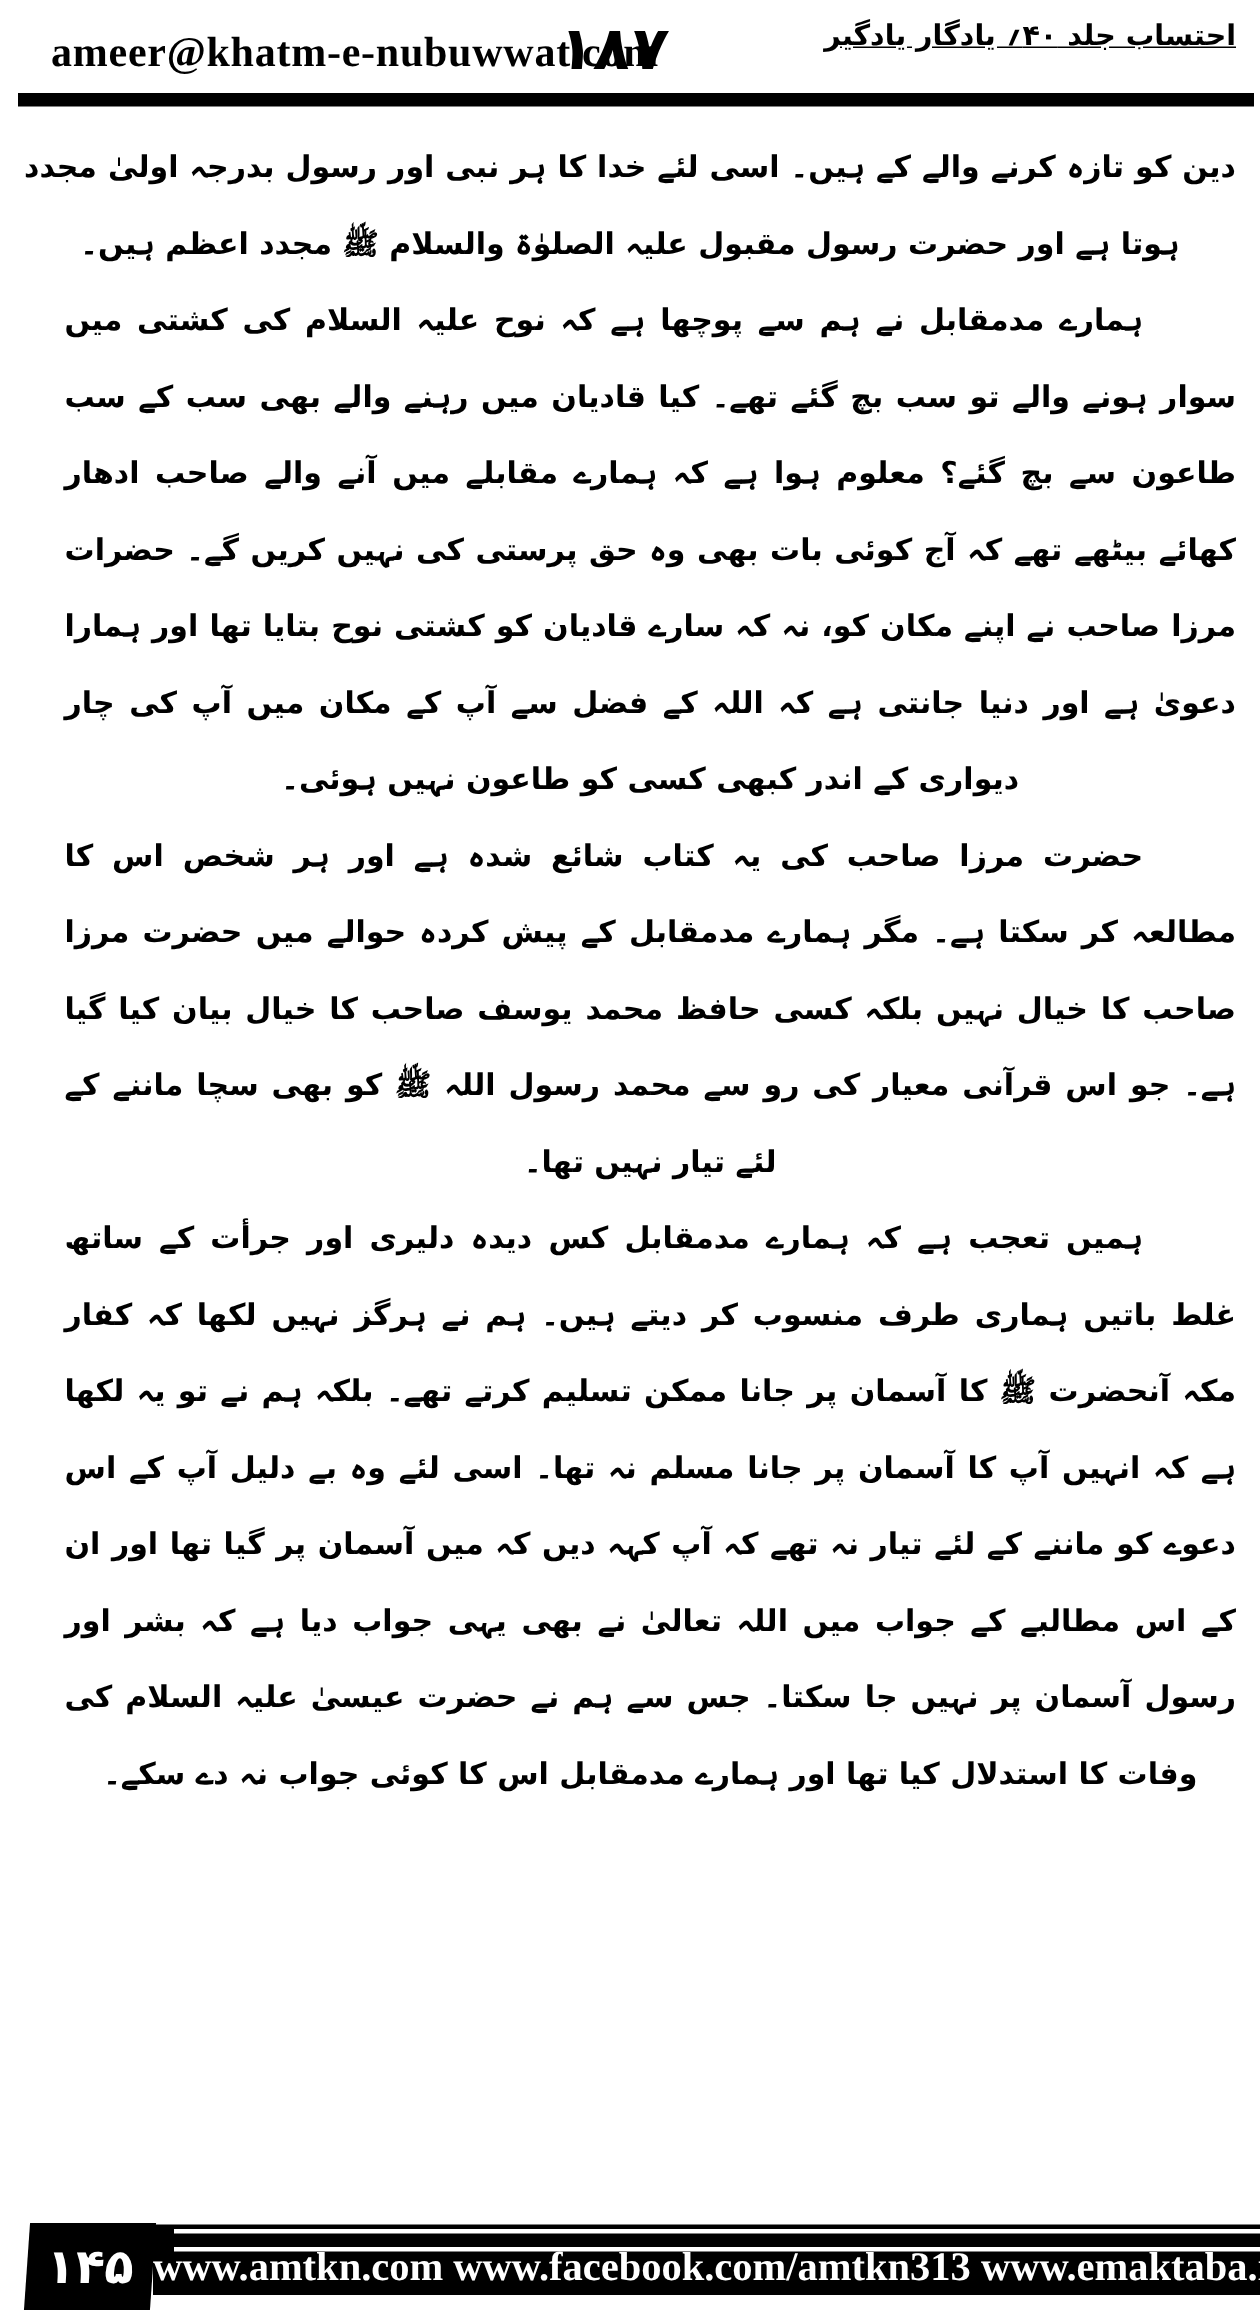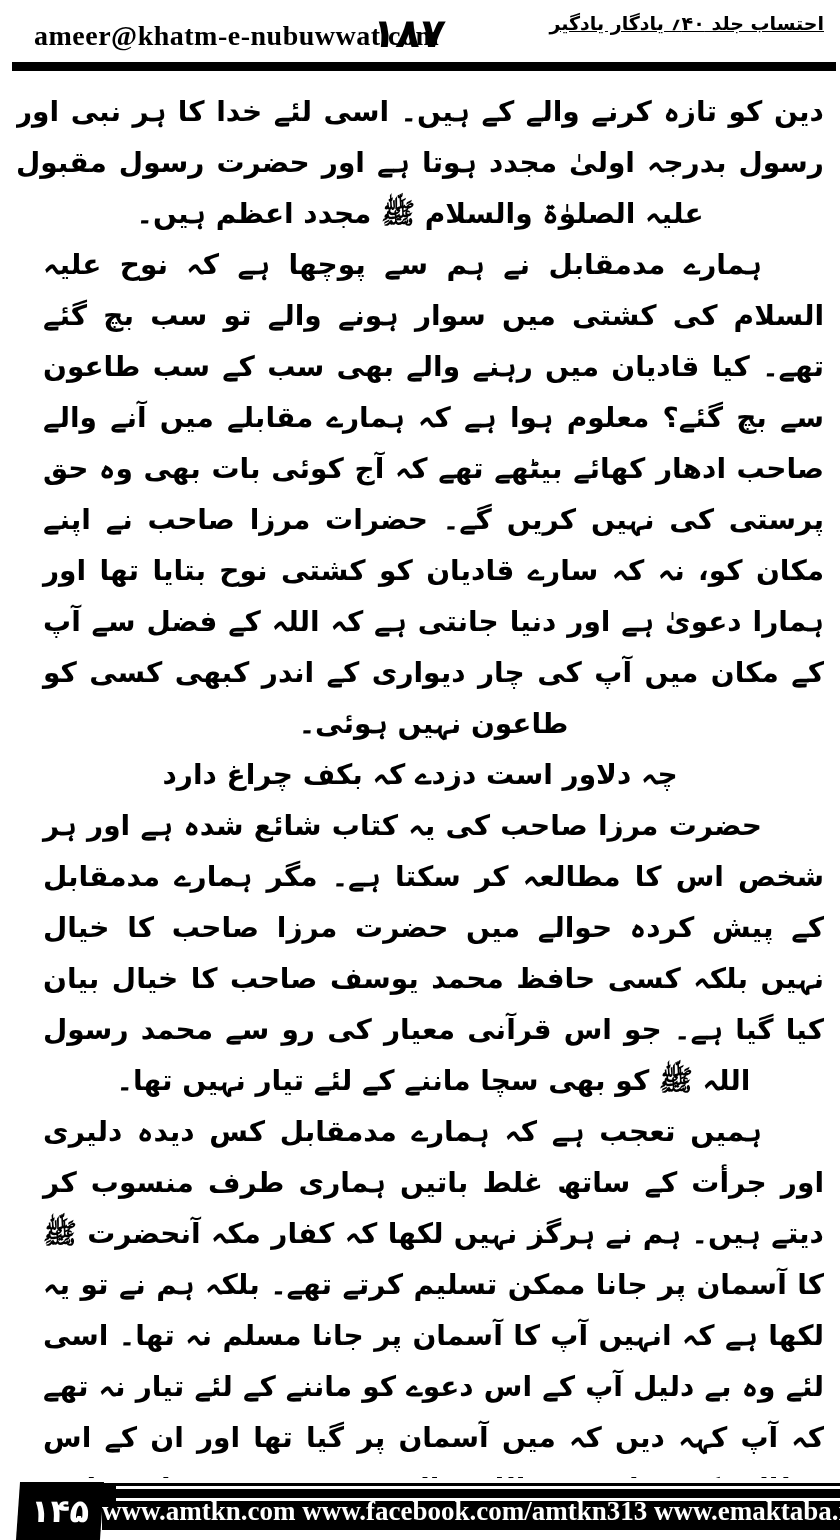--- a/index.html
+++ b/index.html
@@ -33,21 +33,21 @@
   }
   .hdr-rule{
     position:absolute;top:62px;left:12px;right:4px;height:9px;
     background:#000;
   }
   
   .body-text{
     position:absolute;top:86px;left:16px;right:16px;bottom:62px;
     direction:rtl;
     overflow:hidden;
-    font-size:28px;line-height:51px;
+    font-size:20px;line-height:51px;
     font-weight:700;
   }
   .para{
     margin:0;
     text-align:justify;
     text-align-last:center;
   }
   .para.indent{text-indent:62px;margin-left:27px;}
   .verse{
     margin:0;
@@ -88,21 +88,20 @@
   <div>
     <div class="hdr-email">ameer@khatm-e-nubuwwat.com</div>
     <div class="hdr-pagenum">۱۸۷</div>
     <div class="hdr-title" dir="rtl" lang="ur">احتساب جلد ۴۰؍ یادگار یادگیر</div>
     <div class="hdr-rule"></div>
   </div>
 
   <main class="body-text" dir="rtl" lang="ur">
       <p class="para">دین کو تازہ کرنے والے کے ہیں۔ اسی لئے خدا کا ہر نبی اور رسول بدرجہ اولیٰ مجدد ہوتا ہے اور حضرت رسول مقبول علیہ الصلوٰۃ والسلام ﷺ مجدد اعظم ہیں۔</p>
       <p class="para indent">ہمارے مدمقابل نے ہم سے پوچھا ہے کہ نوح علیہ السلام کی کشتی میں سوار ہونے والے تو سب بچ گئے تھے۔ کیا قادیان میں رہنے والے بھی سب کے سب طاعون سے بچ گئے؟ معلوم ہوا ہے کہ ہمارے مقابلے میں آنے والے صاحب ادھار کھائے بیٹھے تھے کہ آج کوئی بات بھی وہ حق پرستی کی نہیں کریں گے۔ حضرات مرزا صاحب نے اپنے مکان کو، نہ کہ سارے قادیان کو کشتی نوح بتایا تھا اور ہمارا دعویٰ ہے اور دنیا جانتی ہے کہ اللہ کے فضل سے آپ کے مکان میں آپ کی چار دیواری کے اندر کبھی کسی کو طاعون نہیں ہوئی۔</p>
-      <p class="verse">چہ دلاور است دزدے کہ بکف چراغ دارد</p>
       <p class="para indent">حضرت مرزا صاحب کی یہ کتاب شائع شدہ ہے اور ہر شخص اس کا مطالعہ کر سکتا ہے۔ مگر ہمارے مدمقابل کے پیش کردہ حوالے میں حضرت مرزا صاحب کا خیال نہیں بلکہ کسی حافظ محمد یوسف صاحب کا خیال بیان کیا گیا ہے۔ جو اس قرآنی معیار کی رو سے محمد رسول اللہ ﷺ کو بھی سچا ماننے کے لئے تیار نہیں تھا۔</p>
       <p class="para indent">ہمیں تعجب ہے کہ ہمارے مدمقابل کس دیدہ دلیری اور جرأت کے ساتھ غلط باتیں ہماری طرف منسوب کر دیتے ہیں۔ ہم نے ہرگز نہیں لکھا کہ کفار مکہ آنحضرت ﷺ کا آسمان پر جانا ممکن تسلیم کرتے تھے۔ بلکہ ہم نے تو یہ لکھا ہے کہ انہیں آپ کا آسمان پر جانا مسلم نہ تھا۔ اسی لئے وہ بے دلیل آپ کے اس دعوے کو ماننے کے لئے تیار نہ تھے کہ آپ کہہ دیں کہ میں آسمان پر گیا تھا اور ان کے اس مطالبے کے جواب میں اللہ تعالیٰ نے بھی یہی جواب دیا ہے کہ بشر اور رسول آسمان پر نہیں جا سکتا۔ جس سے ہم نے حضرت عیسیٰ علیہ السلام کی وفات کا استدلال کیا تھا اور ہمارے مدمقابل اس کا کوئی جواب نہ دے سکے۔</p>
     </main>
 
   <div>
     <div class="ftr-pagebox">
       <span>۱۴۵</span>
     </div>
     <div class="ftr-bar">
       <div class="ftr-stripes"></div>

